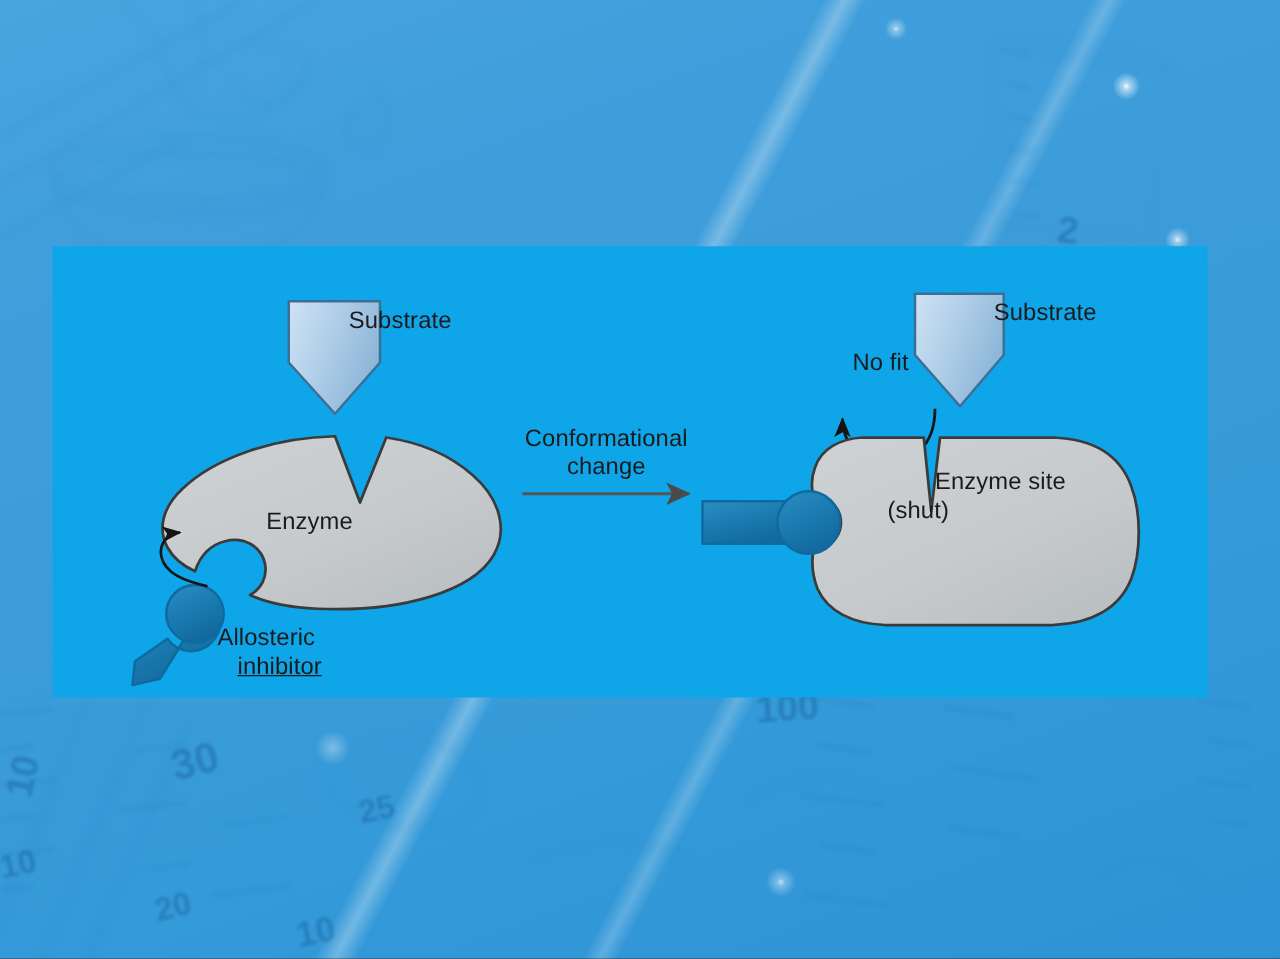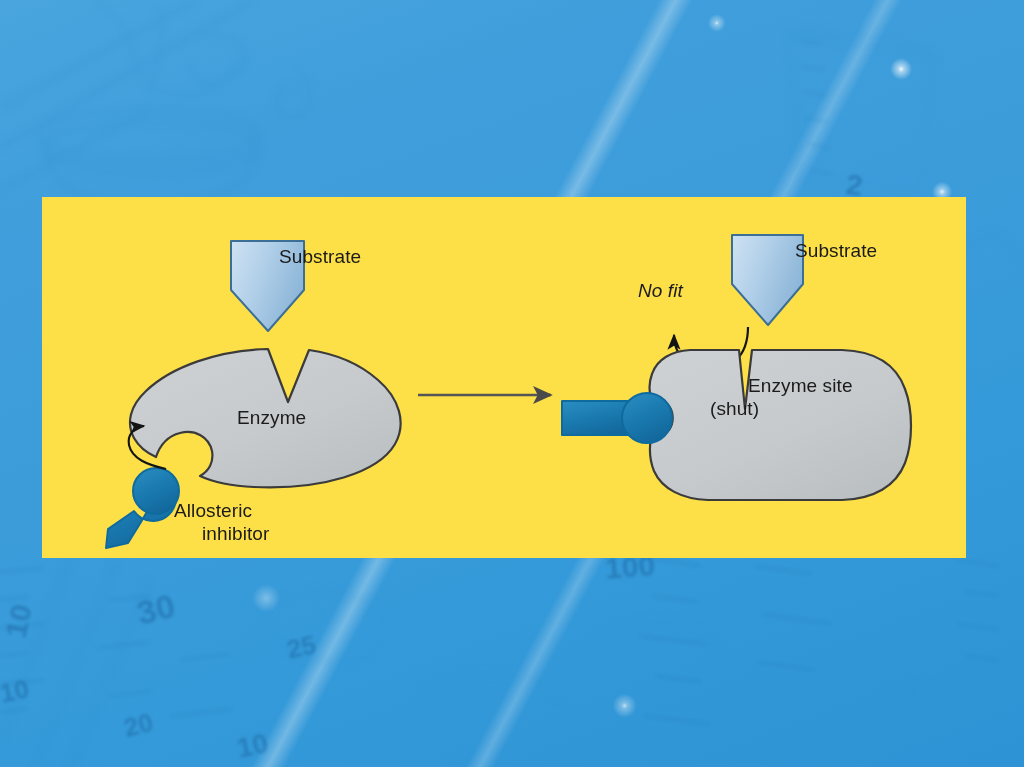--- a/index.html
+++ b/index.html
@@ -53,21 +53,21 @@
     user-select: none;
   }
 
   
   #panel {
     position: absolute;
     left: 42px;
     top: 197px;
     width: 924px;
     height: 361px;
-    background: #fde047;
+    background: #0ea5e9;
   }
 
   #diagram {
     position: absolute;
     inset: 0;
   }
 
   .dlabel {
     position: absolute;
     color: #1b1b1b;
@@ -280,27 +280,29 @@
 
       <g>
         <path d="M596,204 L520,204 L520,238 L596,238 Z" fill="url(#inhGrad)" stroke="#0f6a9e" stroke-width="2" stroke-linejoin="round"></path>
         <circle cx="605" cy="221" r="25" fill="url(#inhGrad)" stroke="#0f6a9e" stroke-width="2"></circle>
       </g>
 
     </svg>
 
     <div class="dlabel" style="left:237px; top:49px;">Substrate</div>
 
-    <div class="dlabel" style="left:171px; top:210px;margin-left:24px;">Enzyme</div>
+    <div class="dlabel" style="left:171px; top:210px;">Enzyme</div>
 
     <div class="dlabel" style="left:132px; top:303px;">Allosteric</div>
-    <div class="dlabel" style="left:160px; top:326px;">inhibitor</div>
-
+    <div class="dlabel" style="left:148px; top:326px;text-decoration:underline;">inhibitor</div>
+
+    <div class="dlabel center" style="left:332px; top:144px; width:222px;">Conformational</div>
+    <div class="dlabel center" style="left:332px; top:166px; width:222px;">change</div>
 
     <div class="dlabel" style="left:753px; top:43px;">Substrate</div>
 
-    <div class="dlabel" style="left:596px; top:83px;font-style:italic;">No fit</div>
+    <div class="dlabel" style="left:640px; top:83px;">No fit</div>
 
     <div class="dlabel" style="left:706px; top:178px;">Enzyme site</div>
     <div class="dlabel" style="left:668px; top:201px;">(shut)</div>
 
   </div>
 </div>
 
 </body></html>

